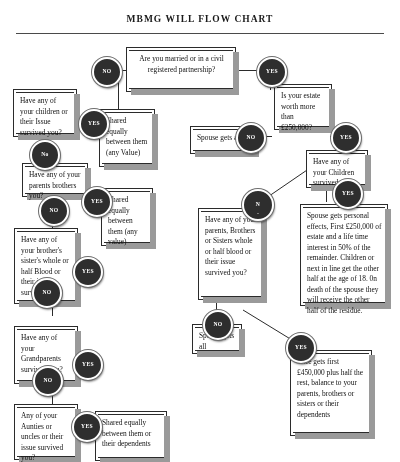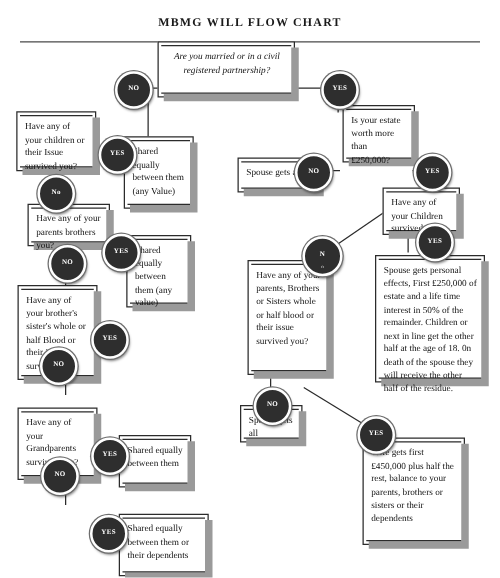--- a/index.html
+++ b/index.html
@@ -142,21 +142,21 @@
   <div class="ln h" style="left:86px;top:200px;width:14px;"></div>
   <div class="ln h" style="left:78px;top:270px;width:14px;"></div>
   <div class="ln h" style="left:78px;top:363px;width:14px;"></div>
   <div class="ln h" style="left:78px;top:425px;width:14px;"></div>
 
   <div class="ln v" style="left:43px;top:140px;height:16px;"></div>
   <div class="ln v" style="left:52px;top:212px;height:16px;"></div>
   <div class="ln v" style="left:52px;top:300px;height:16px;"></div>
   <div class="ln v" style="left:52px;top:388px;height:16px;"></div>
 
-  <div class="node center" style="left:126px;top:33px;width:110px;height:45px;font-style:italic;">
+  <div class="node center" style="left:126px;top:47px;width:110px;height:45px;">
     <span class="inner"></span>
     <span class="txt">Are you married or in a civil registered partnership?</span>
   </div>
 
   <div class="badge" style="left:92px;top:57px;">
     <span class="lab">NO</span>
   </div>
   <div class="badge" style="left:257px;top:57px;">
     <span class="lab">YES</span>
   </div>
@@ -261,28 +261,28 @@
     <span class="lab">NO</span>
   </div>
 
   <div class="node" style="left:14px;top:326px;width:64px;height:58px;">
     <span class="inner"></span>
     <span class="txt">Have any of your Grandparents survived you?</span>
   </div>
   <div class="badge" style="left:73px;top:350px;">
     <span class="lab">YES</span>
   </div>
-  <div class="node" style="left:95px;top:348px;width:58px;height:42px;">
-    <span class="inner"></span>
-    <span class="txt">Shared equally between them</span>
-  </div>
   <div class="badge" style="left:33px;top:366px;">
     <span class="lab">NO</span>
   </div>
 
+  <div class="node" style="left:14px;top:404px;width:64px;height:56px;">
+    <span class="inner"></span>
+    <span class="txt">Any of your Aunties or uncles or their issue survived you?</span>
+  </div>
   <div class="badge" style="left:72px;top:412px;">
     <span class="lab">YES</span>
   </div>
   <div class="node" style="left:95px;top:411px;width:72px;height:50px;">
     <span class="inner"></span>
     <span class="txt">Shared equally between them or their dependents</span>
   </div>
 
 </div>
 

